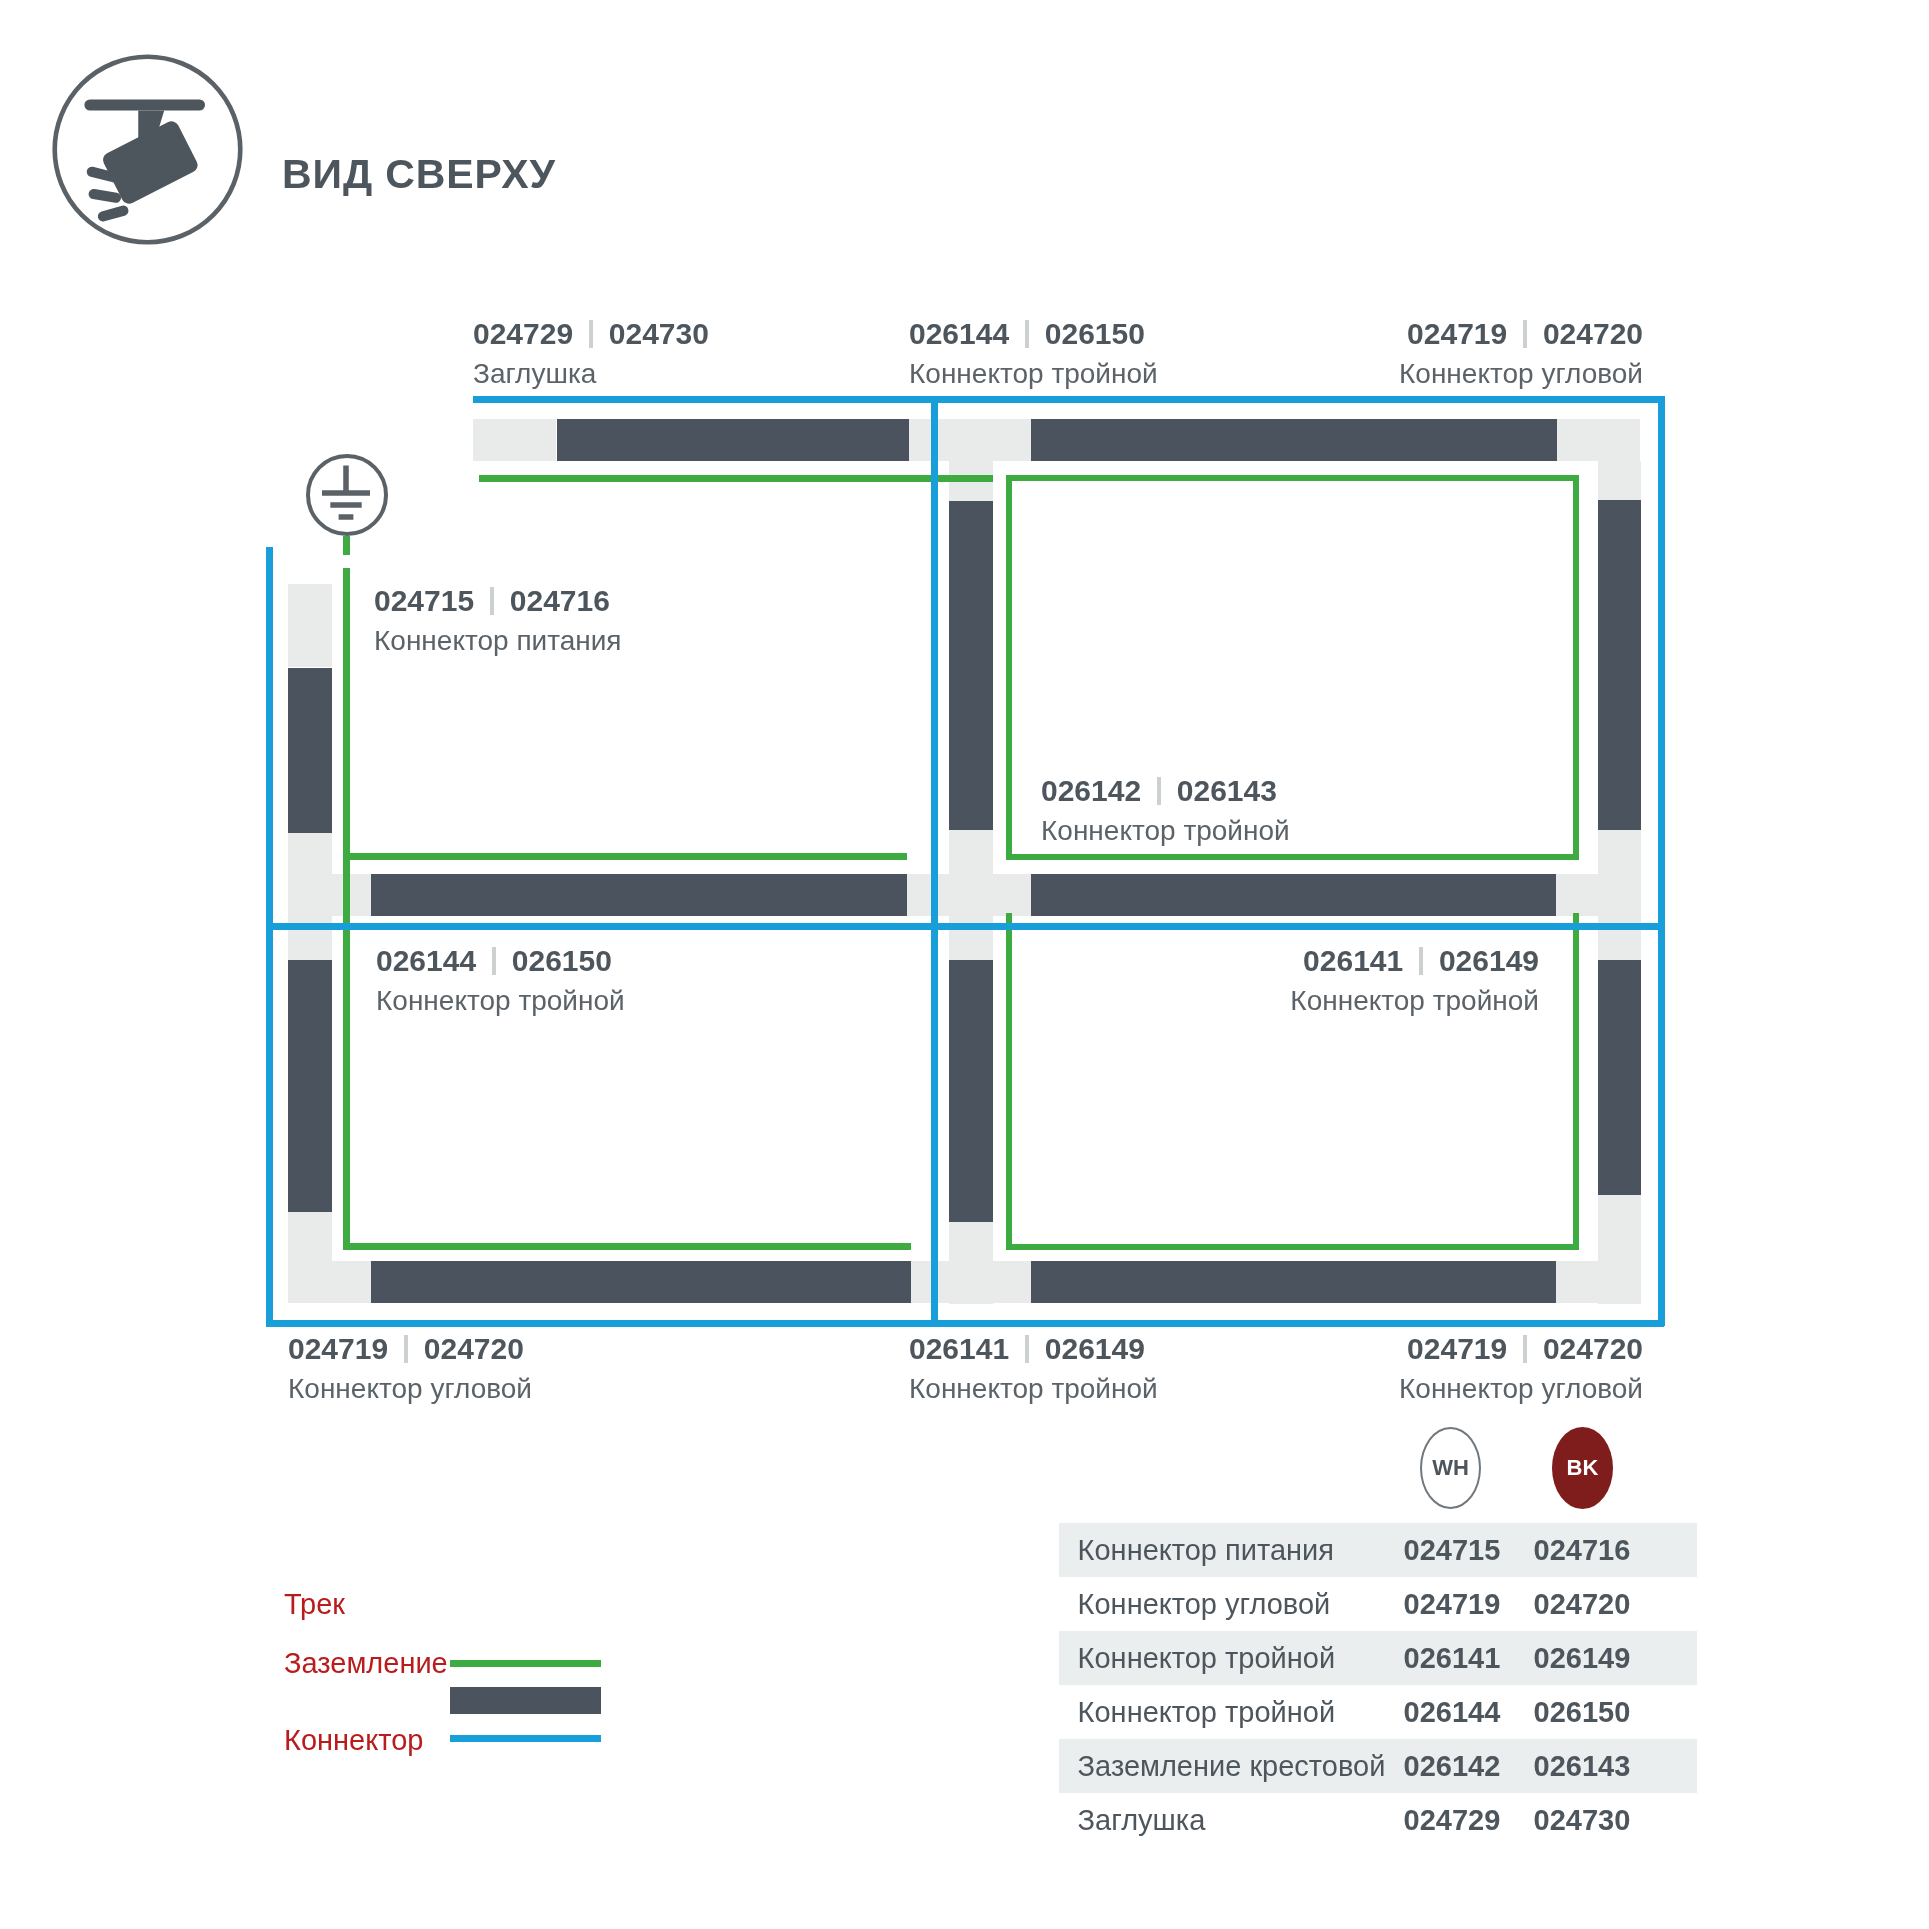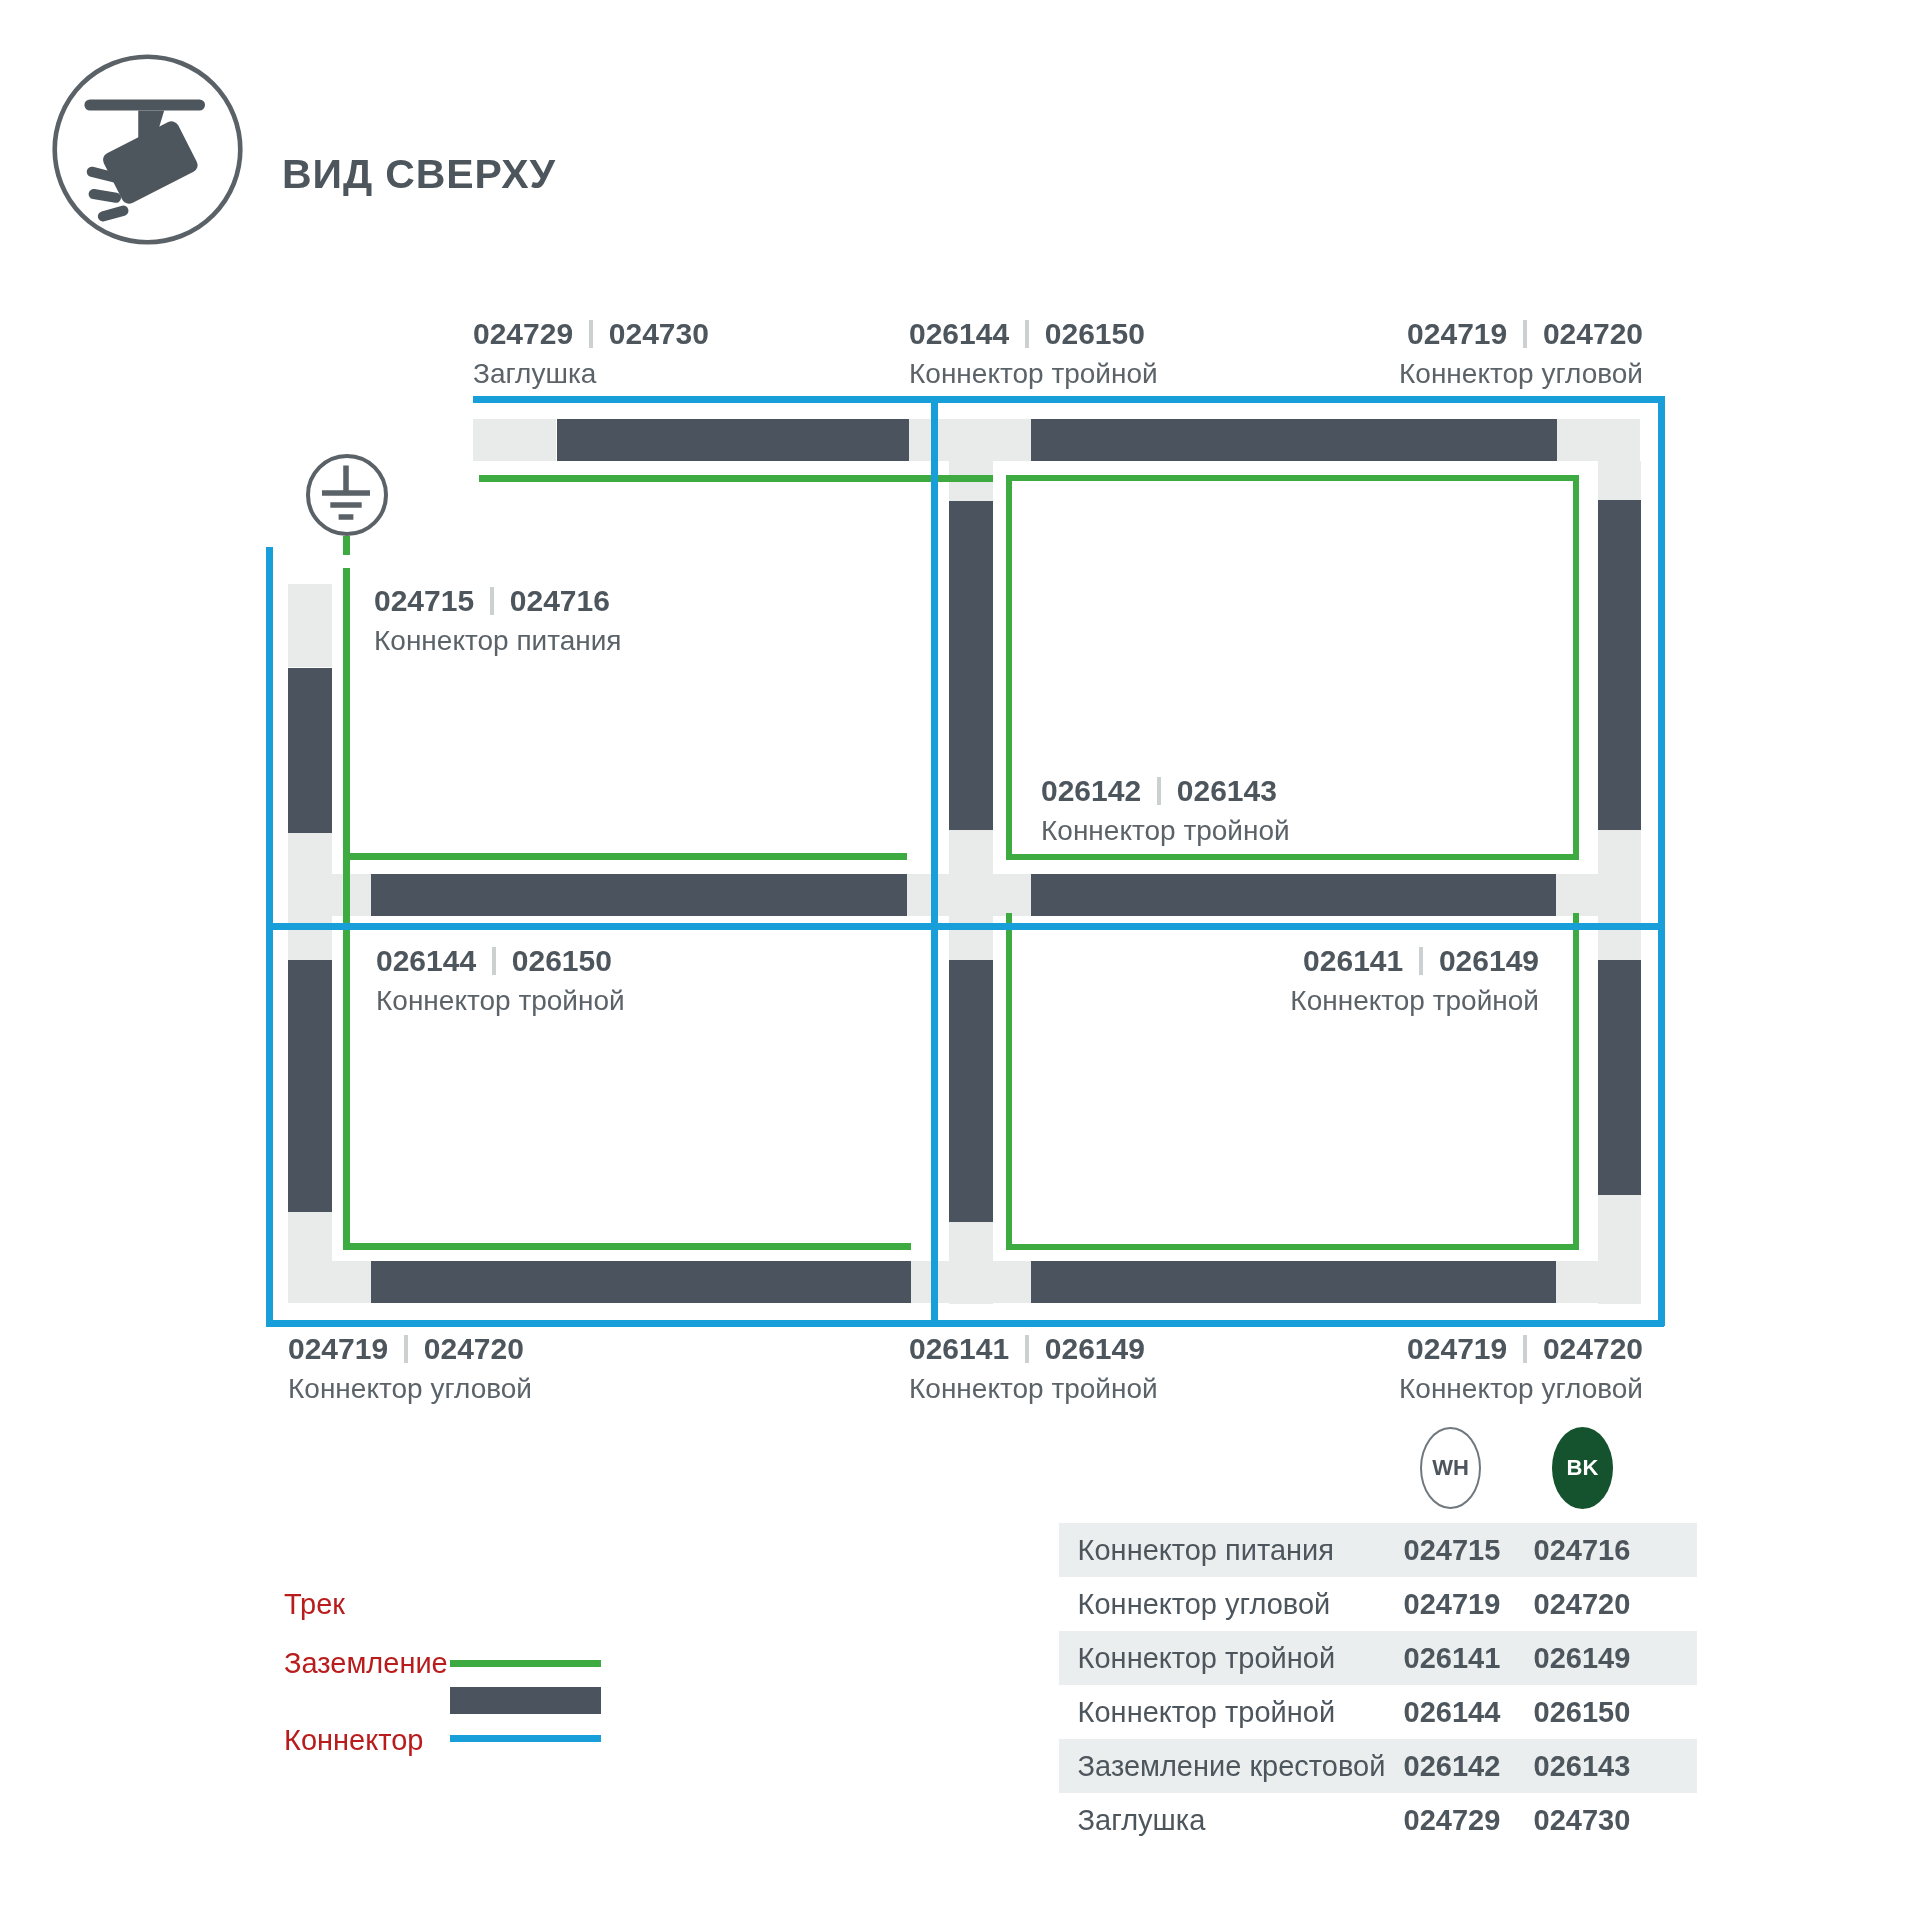--- a/index.html
+++ b/index.html
@@ -31,21 +31,21 @@
   .plabel .sub{font-size:28px;font-weight:400;color:#5b6369;margin-top:6.5px;}
 
   
   .legend-label{position:absolute;font-size:29px;font-weight:500;color:#b91c1c;white-space:nowrap;}
   .sw{position:absolute;}
 
   
   .badge{position:absolute;width:61px;height:82px;border-radius:50%;display:flex;align-items:center;
          justify-content:center;font-size:22px;font-weight:700;box-sizing:border-box;}
   .badge.wh{background:#fff;border:2.8px solid #707density;border:2.8px solid #70787e;color:#4e565d;}
-  .badge.bk{background:#14532d;color:#ffffff;}
+  .badge.bk{background:#7f1d1d;color:#ffffff;}
 
   
   .ptable{position:absolute;left:1059px;top:1523px;width:638px;}
   .ptable .row{display:flex;align-items:center;height:54px;font-size:29px;}
   .ptable .row.odd{background:#ebeeee;}
   .ptable .cell-name{flex:1 1 auto;padding-left:18.6px;font-weight:400;color:#4e565d;}
   .ptable .cell-wh,.ptable .cell-bk{flex:0 0 130px;text-align:center;font-weight:700;color:#4e565d;}
   .ptable .cell-pad{flex:0 0 50px;}
 </style>
 </head>

